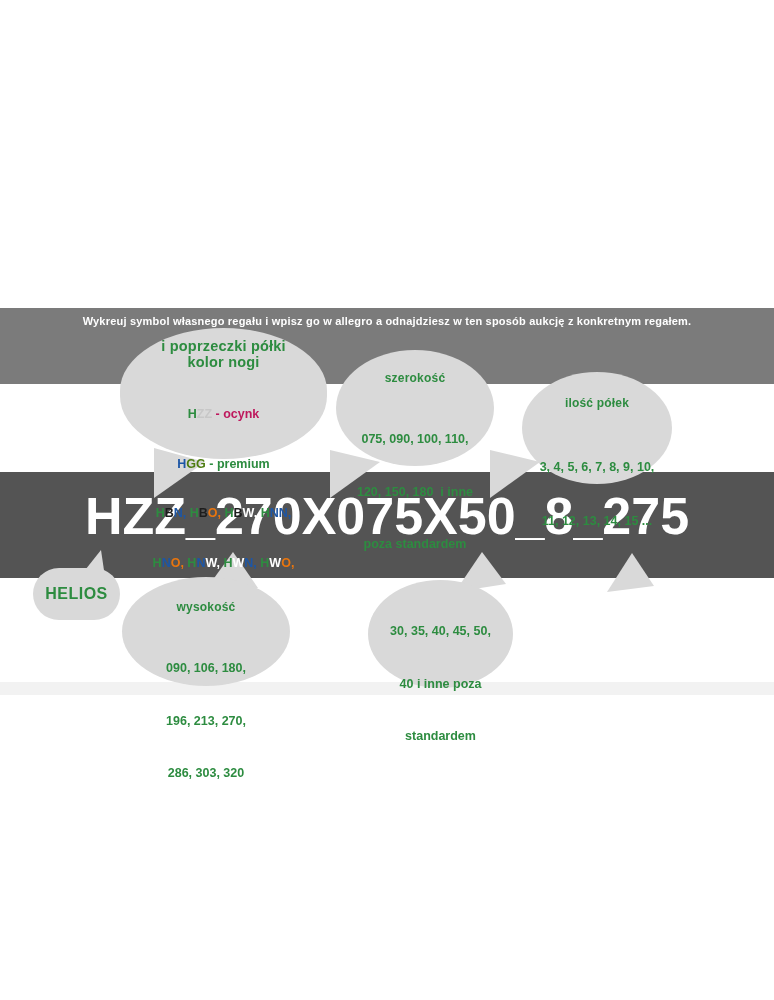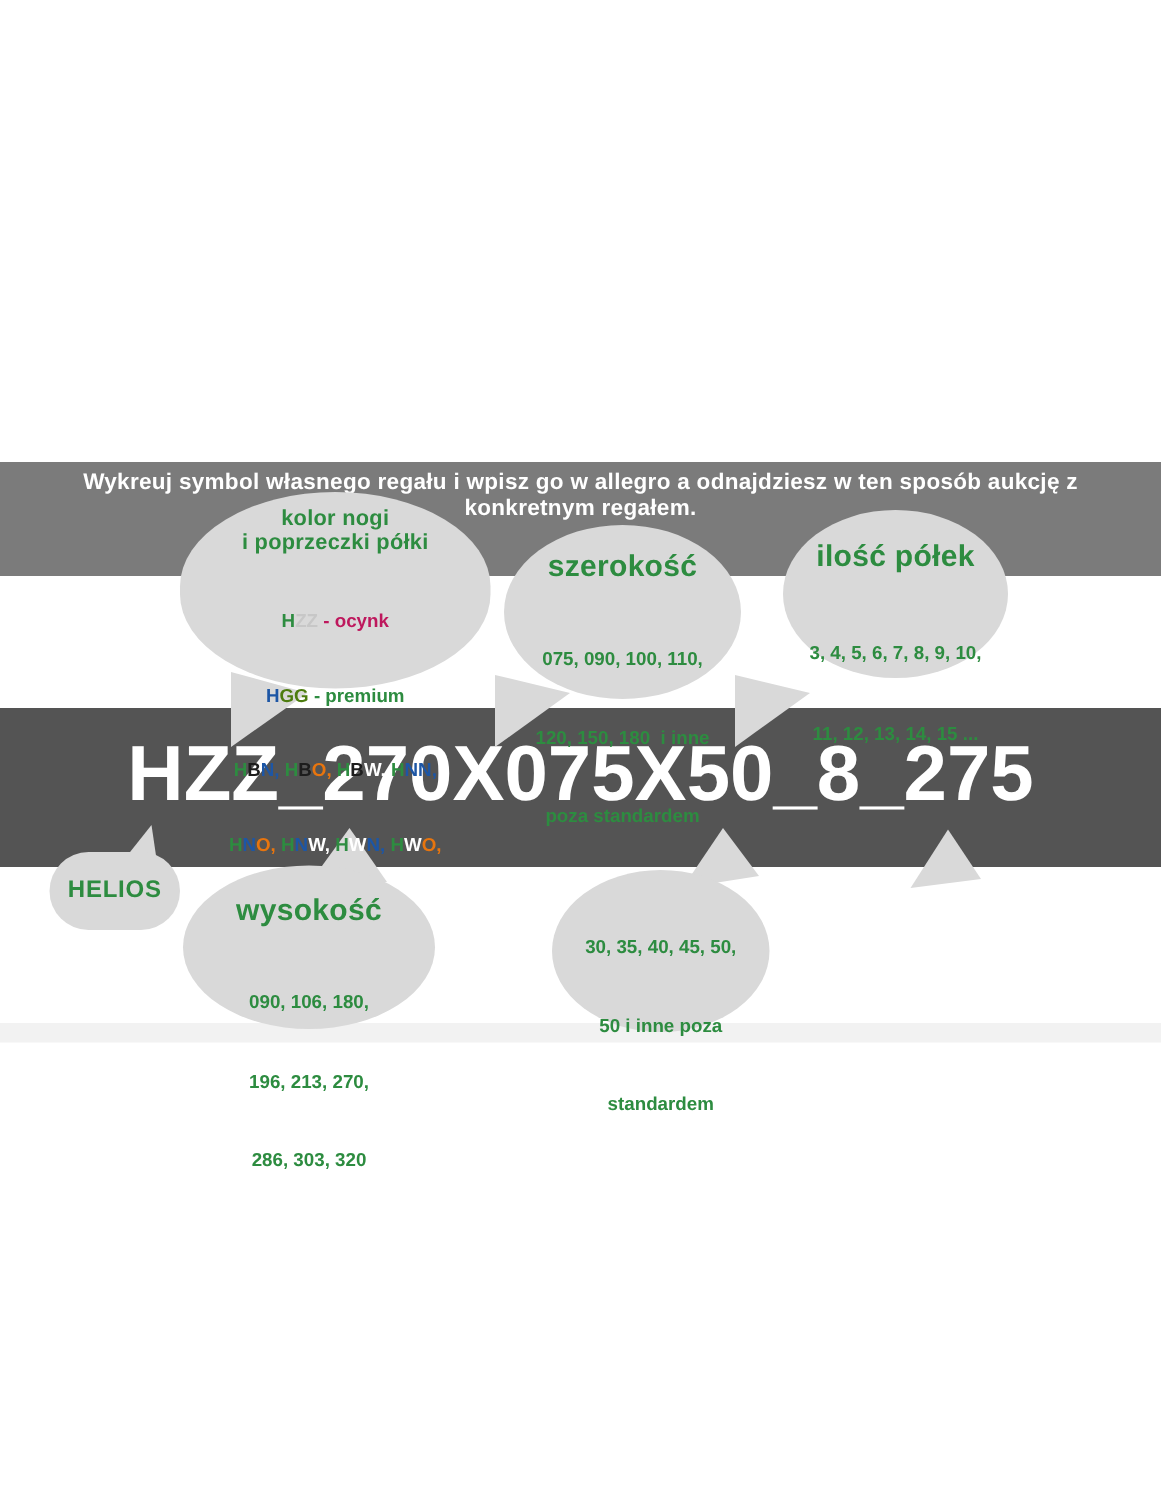--- a/index.html
+++ b/index.html
@@ -4,43 +4,43 @@
 <style>
   html,body{margin:0;padding:0;background:#ffffff;}
   .canvas{
     position:relative;width:774px;height:1000px;background:#ffffff;overflow:hidden;
     font-family:"Liberation Sans","DejaVu Sans",sans-serif;font-weight:700;
   }
   
   .banner{position:absolute;left:0;top:308px;width:774px;height:76px;background:#7b7b7b;z-index:1;}
   .banner-text{
     margin:0 auto;padding-top:5px;max-width:700px;text-align:center;
-    color:#ffffff;font-size:15px;line-height:17px;letter-spacing:.2px;
+    color:#ffffff;font-size:11px;line-height:17px;letter-spacing:.2px;
   }
   
   .stripe{position:absolute;left:0;top:682px;width:774px;height:13px;background:#f2f2f2;z-index:0;}
   
   .code-band{position:absolute;left:0;top:472px;width:774px;height:106px;background:#545454;z-index:1;}
   .code-text{
     position:absolute;left:0;top:14px;width:774px;text-align:center;
     color:#ffffff;font-size:52px;line-height:60px;letter-spacing:0px;white-space:nowrap;
   }
   
   .tails{position:absolute;left:0;top:0;width:774px;height:1000px;z-index:2;pointer-events:none;}
   .tails polygon{fill:#d9d9d9;}
   
   .bubble{position:absolute;background:#d9d9d9;z-index:3;text-align:center;color:#2d8c40;}
   .bubble-kolor{left:120px;top:328px;width:207px;height:131px;border-radius:50% / 48%;}
   .bubble-szerokosc{left:336px;top:350px;width:158px;height:116px;border-radius:50%;}
-  .bubble-ilosc{left:522px;top:340px;width:150px;height:112px;border-radius:50%;}
+  .bubble-ilosc{left:522px;top:372px;width:150px;height:112px;border-radius:50%;}
   .bubble-helios{left:33px;top:568px;width:87px;height:52px;border-radius:26px;}
   .bubble-wysokosc{left:122px;top:577px;width:168px;height:109px;border-radius:50%;}
   .bubble-glebokosc{left:368px;top:580px;width:145px;height:108px;border-radius:50%;}
   .bubble-nosnosc{left:530px;top:579px;width:156px;height:102px;border-radius:50%;}
-  .b-title{font-size:20px;line-height:20px;letter-spacing:.2px;}
+  .b-title{font-size:12px;line-height:20px;letter-spacing:.2px;}
   .b-title-sm{font-size:14.5px;line-height:16px;padding-top:10px;}
   .bubble-szerokosc .b-title{padding-top:18px;}
   .bubble-ilosc .b-title{padding-top:21px;}
   .bubble-wysokosc .b-title{padding-top:20px;text-align:center;}
   .bubble-glebokosc .b-title{padding-top:19px;}
   .bubble-nosnosc .b-title{padding-top:20px;}
   .b-body{font-size:12.5px;line-height:17.5px;margin-top:8px;white-space:pre;}
   .bubble-kolor .b-body{font-size:12.5px;line-height:16.5px;margin-top:3px;}
   .bubble-ilosc .b-body{line-height:18px;margin-top:9px;}
   .helios-label{font-size:16px;line-height:52px;letter-spacing:.5px;}
@@ -65,22 +65,22 @@
     <polygon points="330,450 330,498 380,462"></polygon>
     <polygon points="490,450 490,498 540,462"></polygon>
     <polygon points="101,550 74,584 106,584"></polygon>
     <polygon points="233,552 204,592 258,588"></polygon>
     <polygon points="482,552 455,592 506,584"></polygon>
     <polygon points="632,553 607,592 654,586"></polygon>
   </svg>
 
   <div class="bubble bubble-kolor">
     <div class="b-title b-title-sm">
+      <div>i poprzeczki półki</div>
       <div>kolor nogi</div>
-      <div>i poprzeczki półki</div>
     </div>
     <div class="b-body">
       <div><span style="color: rgb(45, 140, 64);">H</span><span style="color: rgb(199, 199, 199);">ZZ</span><span style="color: #be185d;"> - ocynk</span></div>
       <div><span style="color: rgb(29, 86, 165);">H</span><span style="color: #4d7c0f;">GG</span><span style="color: rgb(45, 140, 64); text-align: right;"> - premium</span></div>
       <div><span style="color: rgb(45, 140, 64);">H</span><span style="color: rgb(29, 29, 29);">B</span><span style="color: rgb(29, 86, 165);">N</span><span style="color: rgb(29, 86, 165);">, </span><span style="color: rgb(45, 140, 64);">H</span><span style="color: rgb(29, 29, 29);">B</span><span style="color: rgb(232, 117, 14);">O</span><span style="color: rgb(232, 117, 14);">, </span><span style="color: rgb(45, 140, 64);">H</span><span style="color: rgb(29, 29, 29);">B</span><span style="color: rgb(255, 255, 255);">W</span><span style="color: rgb(255, 255, 255);">, </span><span style="color: rgb(45, 140, 64);">H</span><span style="color: rgb(29, 86, 165);">NN</span><span style="color: rgb(29, 86, 165);">,</span></div>
       <div><span style="color: rgb(45, 140, 64);">H</span><span style="color: rgb(29, 86, 165);">N</span><span style="color: rgb(232, 117, 14);">O</span><span style="color: rgb(232, 117, 14);">, </span><span style="color: rgb(45, 140, 64);">H</span><span style="color: rgb(29, 86, 165);">N</span><span style="color: rgb(255, 255, 255);">W</span><span style="color: rgb(255, 255, 255);">, </span><span style="color: rgb(45, 140, 64);">H</span><span style="color: rgb(255, 255, 255);">W</span><span style="color: rgb(29, 86, 165);">N</span><span style="color: rgb(29, 86, 165);">, </span><span style="color: rgb(45, 140, 64);">H</span><span style="color: rgb(255, 255, 255);">W</span><span style="color: rgb(232, 117, 14);">O</span><span style="color: rgb(232, 117, 14);">,</span></div>
       <div><span style="color: rgb(45, 140, 64);">H</span><span style="color: rgb(255, 255, 255);">WW</span><span style="color: rgb(45, 140, 64);"> - kolory</span></div>
     </div>
   </div>
 
@@ -110,19 +110,19 @@
     <div class="b-body">
       <div>090, 106, 180,</div>
       <div>196, 213, 270,</div>
       <div>286, 303, 320</div>
     </div>
   </div>
 
   <div class="bubble bubble-glebokosc">
     <div class="b-body">
       <div>30, 35, 40, 45, 50,</div>
-      <div>50 i inne poza</div>
+      <div>40 i inne poza</div>
       <div>standardem</div>
     </div>
   </div>
 
 
 </div>
 
 </body></html>

